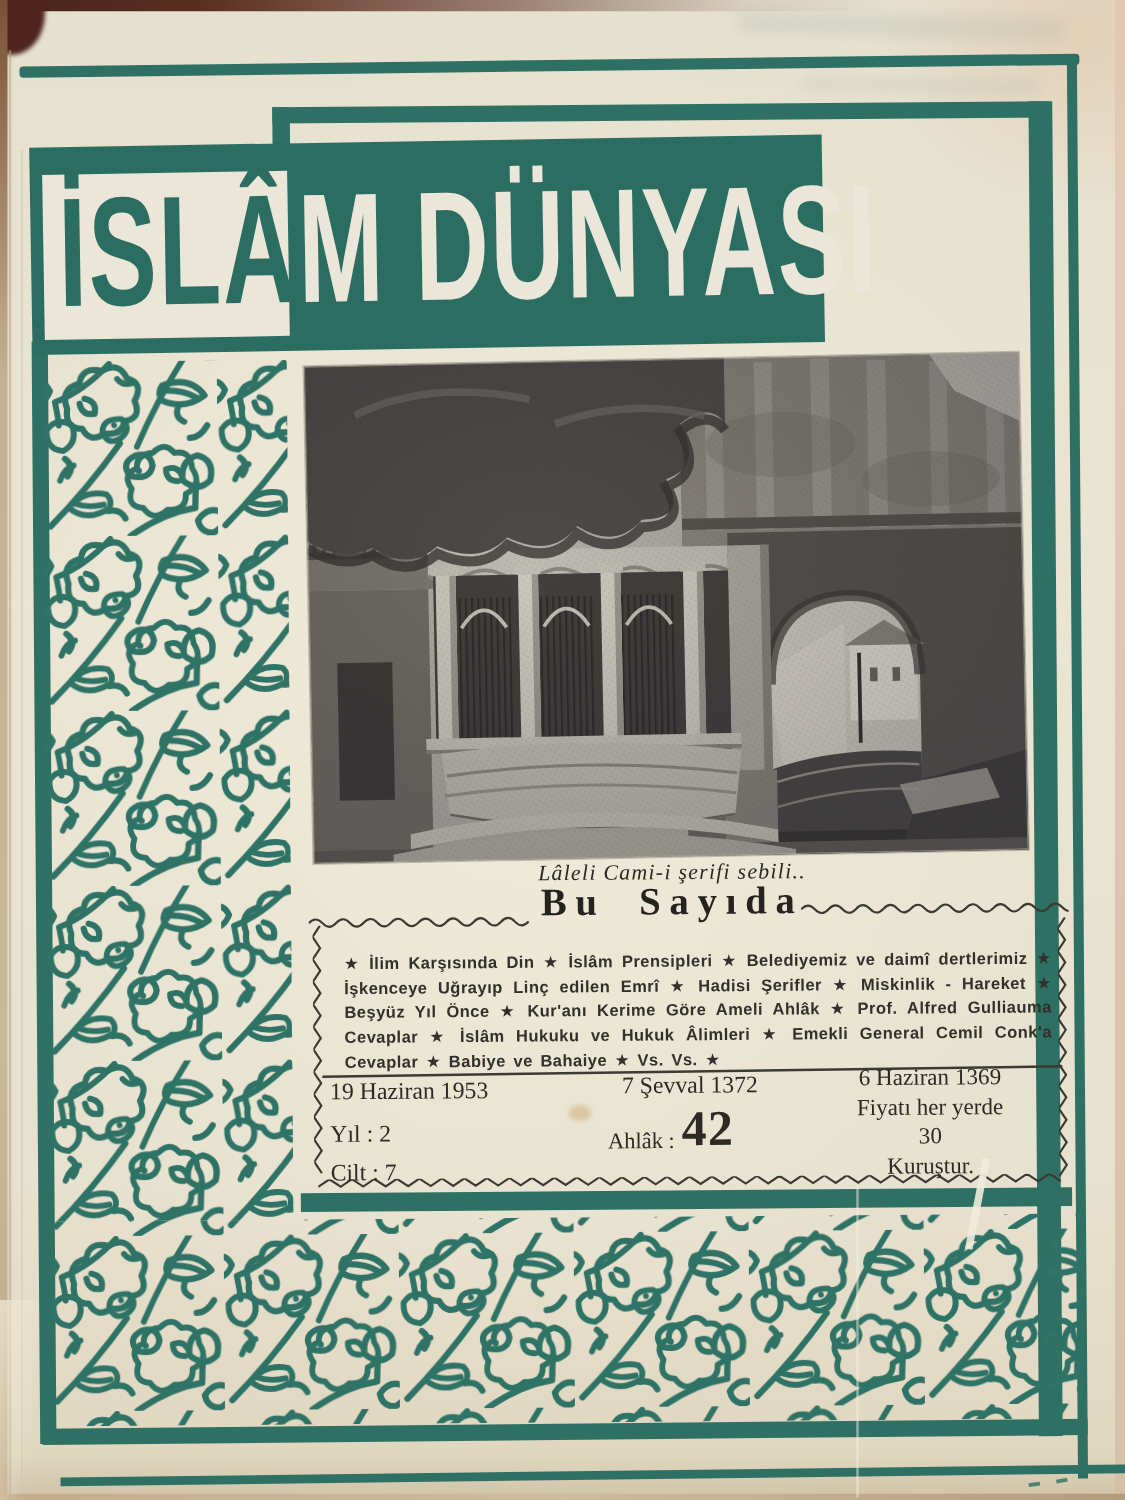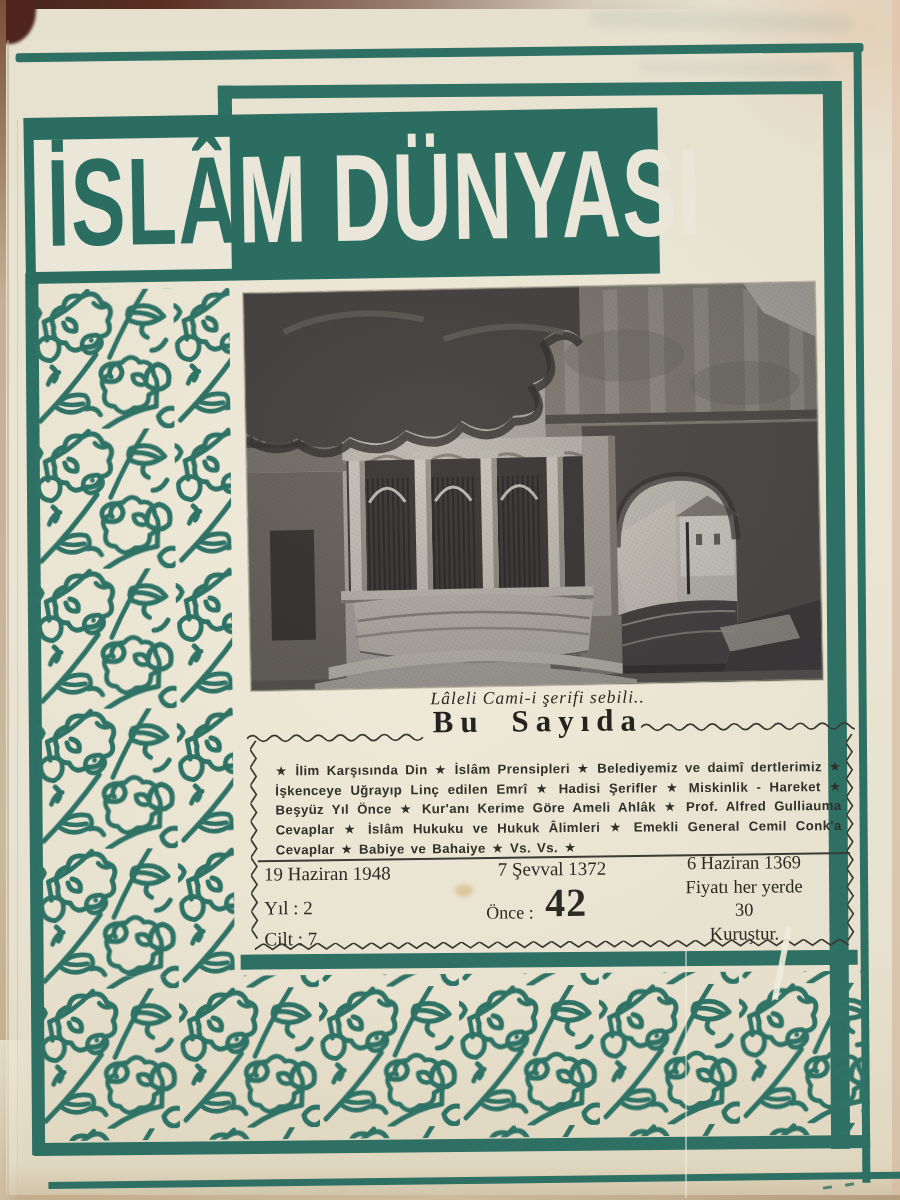--- a/index.html
+++ b/index.html
@@ -274,25 +274,25 @@
       </svg>
     <svg class="abs zz-r" width="10" height="210">
         <path class="zz" d="M6 0 L0 9 L6 18 L0 27 L6 36 L0 45 L6 54 L0 63 L6 72 L0 81 L6 90 L0 99 L6 108 L0 117 L6 126 L0 135 L6 144 L0 153 L6 162 L0 171 L6 180 L0 189 L6 198 L0 207"></path>
       </svg>
     <svg class="abs zz-b" width="600" height="10">
         <path class="zz" d="M0 6 L9 0 L18 6 L27 0 L36 6 L45 0 L54 6 L63 0 L72 6 L81 0 L90 6 L99 0 L108 6 L117 0 L126 6 L135 0 L144 6 L153 0 L162 6 L171 0 L180 6 L189 0 L198 6 L207 0 L216 6 L225 0 L234 6 L243 0 L252 6 L261 0 L270 6 L279 0 L288 6 L297 0 L306 6 L315 0 L324 6 L333 0 L342 6 L351 0 L360 6 L369 0 L378 6 L387 0 L396 6 L405 0 L414 6 L423 0 L432 6 L441 0 L450 6 L459 0 L468 6 L477 0 L486 6 L495 0 L504 6 L513 0 L522 6 L531 0 L540 6 L549 0 L558 6 L567 0 L576 6 L585 0 L594 6"></path>
       </svg>
     <p class="abs contents">★ İlim Karşısında Din ★ İslâm Prensipleri ★ Belediyemiz ve daimî dertlerimiz ★ İşkenceye Uğrayıp Linç edilen Emrî ★ Hadisi Şerifler ★ Miskinlik - Hareket ★ Beşyüz Yıl Önce ★ Kur'anı Kerime Göre Ameli Ahlâk ★ Prof. Alfred Gulliauma Cevaplar ★ İslâm Hukuku ve Hukuk Âlimleri ★ Emekli General Cemil Conk'a Cevaplar ★ Babiye ve Bahaiye ★ Vs. Vs. ★</p>
     <div class="abs rule"></div>
 
-    <div class="abs info i-gdate">19 Haziran 1948</div>
+    <div class="abs info i-gdate">19 Haziran 1953</div>
     <div class="abs info i-year">Yıl : 2</div>
     <div class="abs info i-vol">Cilt : 7</div>
     <div class="abs info i-hdate">7 Şevval 1372</div>
-    <div class="abs info i-slab">Önce :</div>
+    <div class="abs info i-slab">Ahlâk :</div>
     <div class="abs info i-num">42</div>
     <div class="abs info i-right">
       <div>6 Haziran 1369</div>
       <div>Fiyatı her yerde</div>
       <div>30</div>
       <div>Kuruştur.</div>
     </div>
 
   </div>
 

